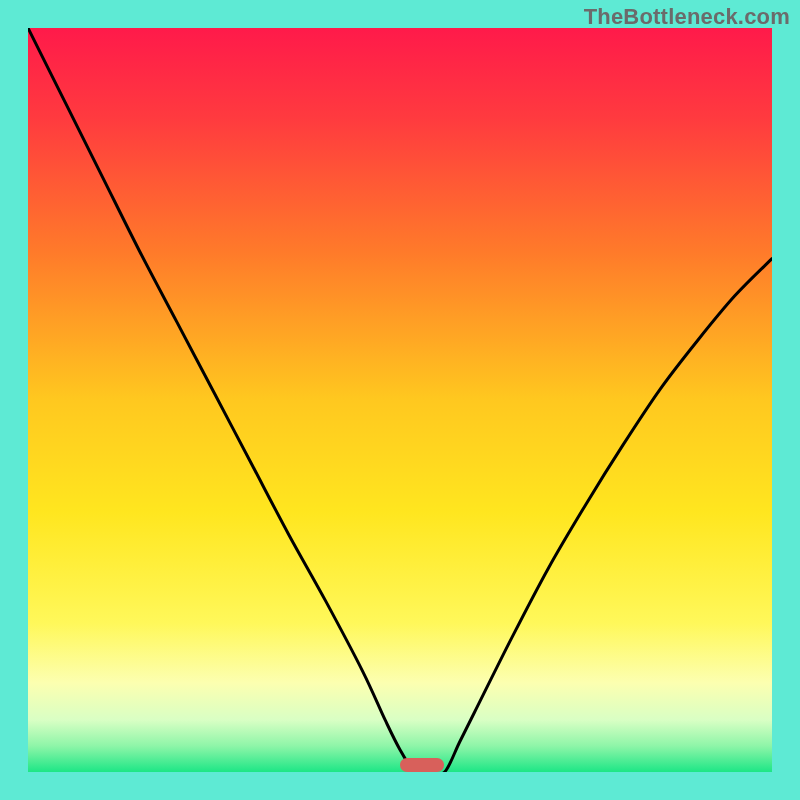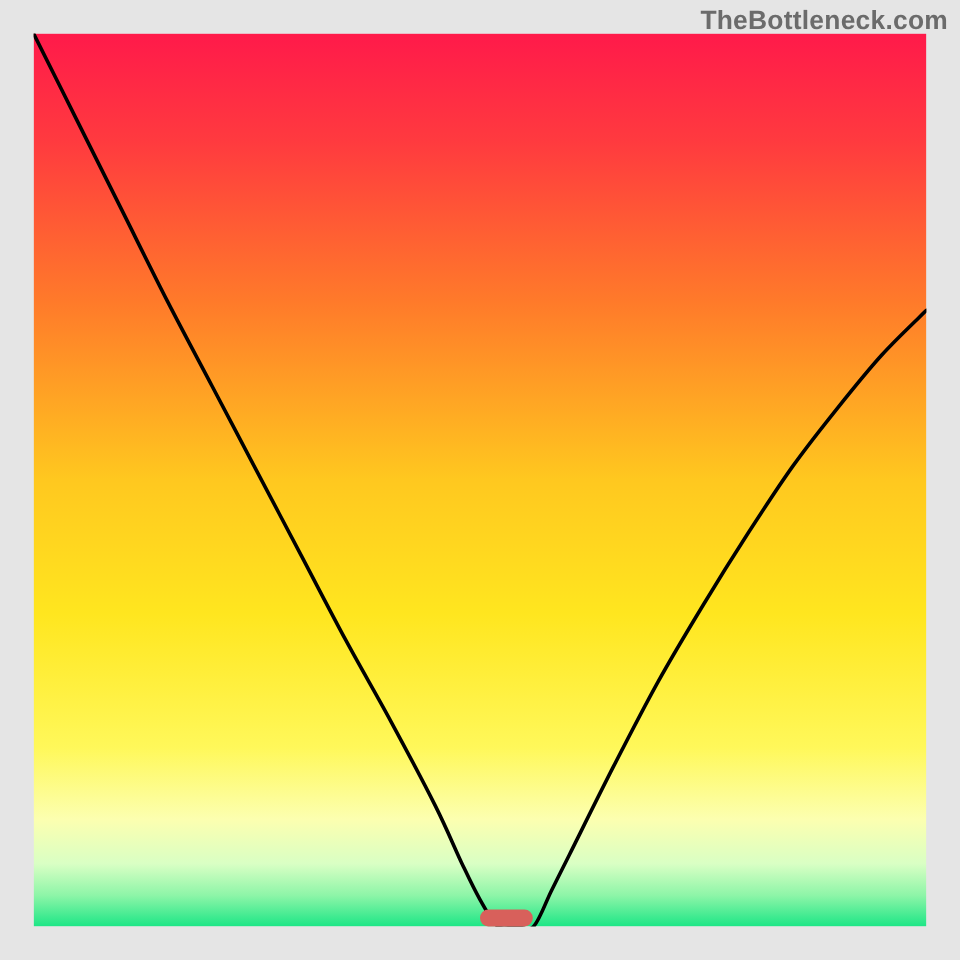--- a/index.html
+++ b/index.html
@@ -8,21 +8,21 @@
     width: 800px;
     height: 800px;
     background: #000;
     overflow: hidden;
     font-family: Arial, Helvetica, sans-serif;
   }
   .frame {
     position: relative;
     width: 800px;
     height: 800px;
-    background: #e5e5e5;
+    background: #5eead4;
   }
   .watermark {
     position: absolute;
     top: 4px;
     right: 10px;
     font-size: 22px;
     font-weight: 600;
     color: #6b6b6b;
     letter-spacing: 0.2px;
   }

